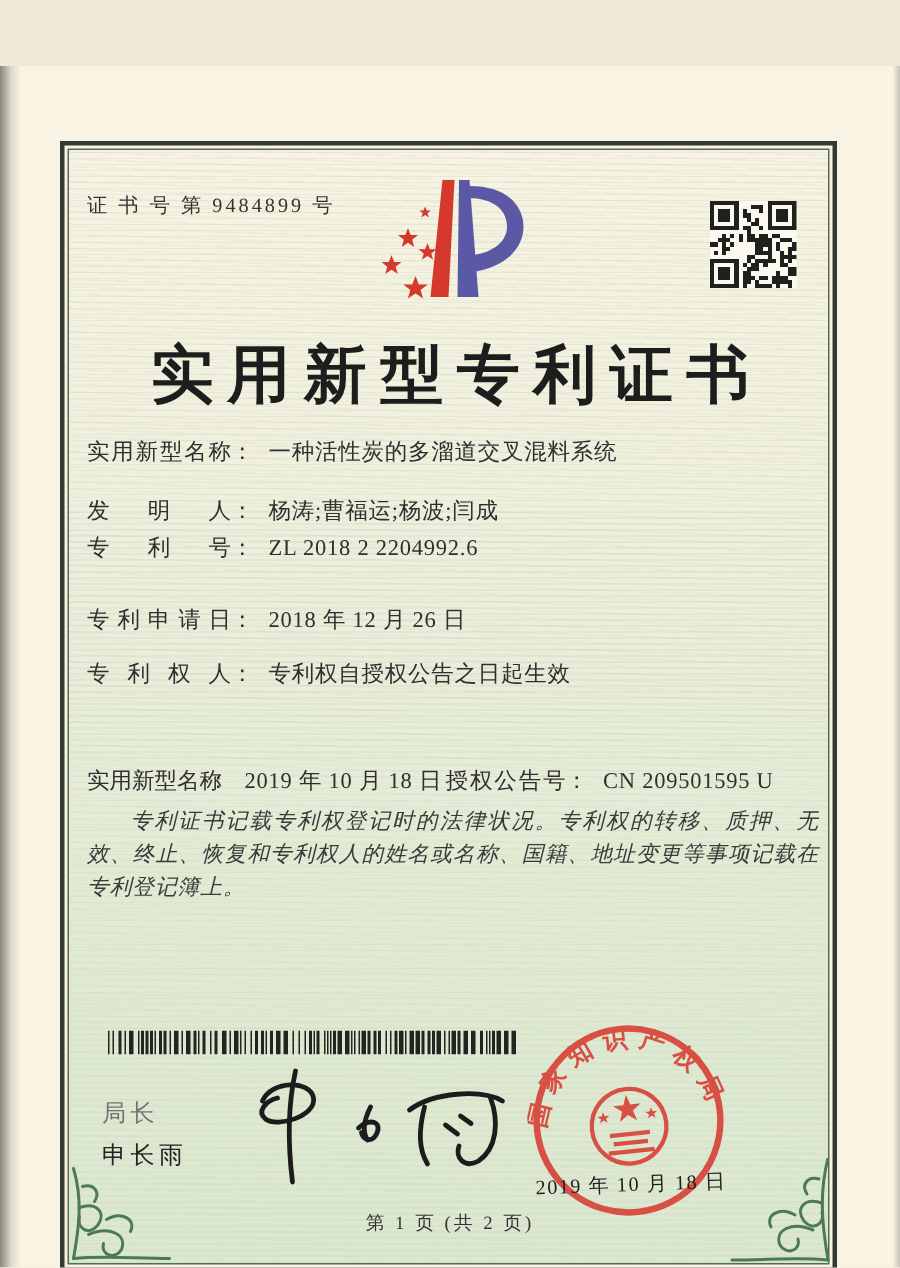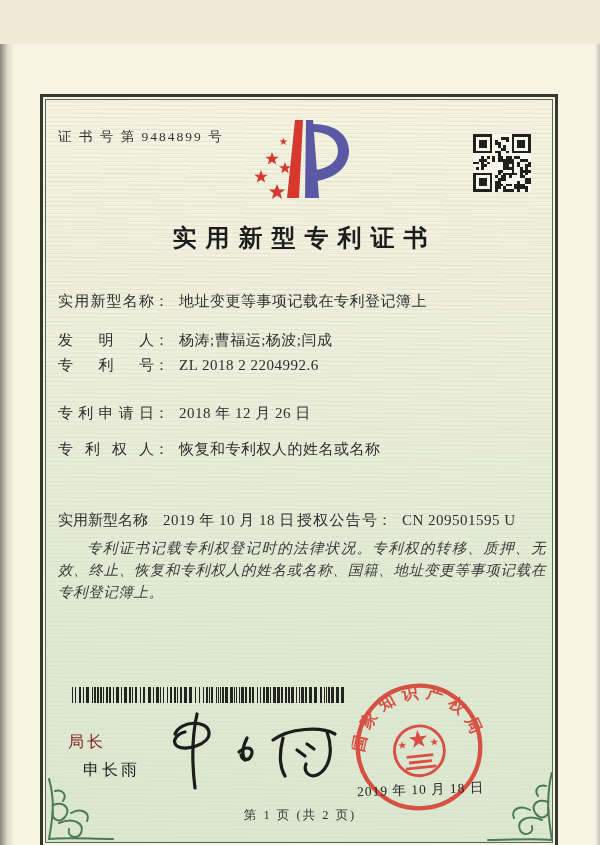--- a/index.html
+++ b/index.html
@@ -47,34 +47,34 @@
     
     background:
       linear-gradient(180deg,rgba(213,230,206,0) 0%,rgba(210,228,203,.28) 38%,rgba(205,226,199,.55) 70%,rgba(203,224,197,.6) 100%),
       repeating-linear-gradient(0deg,rgba(125,170,135,.13) 0 1px,rgba(125,170,135,0) 1px 4px),
       repeating-linear-gradient(2deg,rgba(125,170,135,.08) 0 1px,rgba(125,170,135,0) 1px 5px);
   }
   .abs{position:absolute;z-index:3;}
   .cert-number{left:58px;top:84px;font-size:13.5px;letter-spacing:2px;color:#333;}
   .title{
     left:0;right:0;top:178px;text-align:center;
-    font-size:24px;font-weight:bold;letter-spacing:9px;color:#1d1d1d;
+    font-size:42px;font-weight:bold;letter-spacing:9px;color:#1d1d1d;
     text-indent:9px;
   }
   .field-row{left:58px;width:486px;font-size:15px;color:#2f2f2f;white-space:nowrap;}
   .field-label{display:inline-block;width:96px;text-align:justify;text-align-last:justify;vertical-align:top;}
   .field-colon{margin-right:10px;}
   .field-value{letter-spacing:.5px;}
   .grant-no-group{position:absolute;left:239px;top:0;white-space:nowrap;}
   .grant-no-group .field-label{width:80px;}
   .paragraphs{left:58px;top:494px;width:488px;font-size:14.5px;line-height:1.5;
     font-style:italic;color:#3a3a3a;letter-spacing:.6px;text-align:justify;}
   .paragraphs p{margin:0;text-indent:2em;}
-  .bureau-title{left:68px;top:688px;font-size:16px;letter-spacing:3px;color:#7f1d1d;}
-  .bureau-name{left:83px;top:716px;font-size:16px;letter-spacing:3px;color:#222;}
+  .bureau-title{left:68px;top:688px;font-size:16px;letter-spacing:3px;color:#737373;}
+  .bureau-name{left:68px;top:716px;font-size:16px;letter-spacing:3px;color:#222;}
   .seal-date{left:357px;top:737px;font-size:13.5px;color:#1e1e1e;letter-spacing:1px;z-index:4;transform:rotate(-2deg);}
   .page-number{left:0;right:0;top:763px;text-align:center;font-size:12.5px;color:#333;letter-spacing:2px;}
   .back-note{left:0;right:0;top:814px;text-align:left;font-size:13.5px;color:#3a3a3a;
     letter-spacing:3px;}
   .seal-svg{left:352px;top:636px;transform:rotate(-6deg);opacity:.93;z-index:3;}
   .sig-svg{left:155px;top:660px;z-index:4;}
   .qr{left:473px;top:90px;}
   .barcode{left:72px;top:643px;}
   .logo{left:247px;top:74px;}
   .orn-left{left:45px;top:733px;}
@@ -237,33 +237,33 @@
         <rect x="13" y="20" width="1" height="1"></rect>
         <rect x="14" y="20" width="1" height="1"></rect>
         <rect x="16" y="20" width="1" height="1"></rect>
         <rect x="19" y="20" width="1" height="1"></rect>
       </g>
   </svg>
 
   <div class="abs title">实用新型专利证书</div>
 
   <div class="abs field-row" style="top:248px">
-    <span class="field-label">实用新型名称</span><span class="field-colon">：</span><span class="field-value">地址变更等事项记载在专利登记簿上</span>
+    <span class="field-label">实用新型名称</span><span class="field-colon">：</span><span class="field-value">一种活性炭的多溜道交叉混料系统</span>
   </div>
   <div class="abs field-row" style="top:287px">
     <span class="field-label">发明人</span><span class="field-colon">：</span><span class="field-value">杨涛;曹福运;杨波;闫成</span>
   </div>
   <div class="abs field-row" style="top:312px">
     <span class="field-label">专利号</span><span class="field-colon">：</span><span class="field-value">ZL 2018 2 2204992.6</span>
   </div>
   <div class="abs field-row" style="top:360px">
     <span class="field-label">专利申请日</span><span class="field-colon">：</span><span class="field-value">2018 年 12 月 26 日</span>
   </div>
   <div class="abs field-row" style="top:396px">
-    <span class="field-label">专利权人</span><span class="field-colon">：</span><span class="field-value">恢复和专利权人的姓名或名称</span>
+    <span class="field-label">专利权人</span><span class="field-colon">：</span><span class="field-value">专利权自授权公告之日起生效</span>
   </div>
   <div class="abs field-row" style="top:467px">
     <span class="field-label" style="width:80px">实用新型名称</span><span class="field-colon">：</span><span class="field-value">2019 年 10 月 18 日</span>
     <span class="grant-no-group">
       <span class="field-label">授权公告号</span><span class="field-colon">：</span><span class="field-value">CN 209501595 U</span>
     </span>
   </div>
 
   <div class="abs paragraphs">
     <p>专利证书记载专利权登记时的法律状况。专利权的转移、质押、无效、终止、恢复和专利权人的姓名或名称、国籍、地址变更等事项记载在专利登记簿上。</p>

